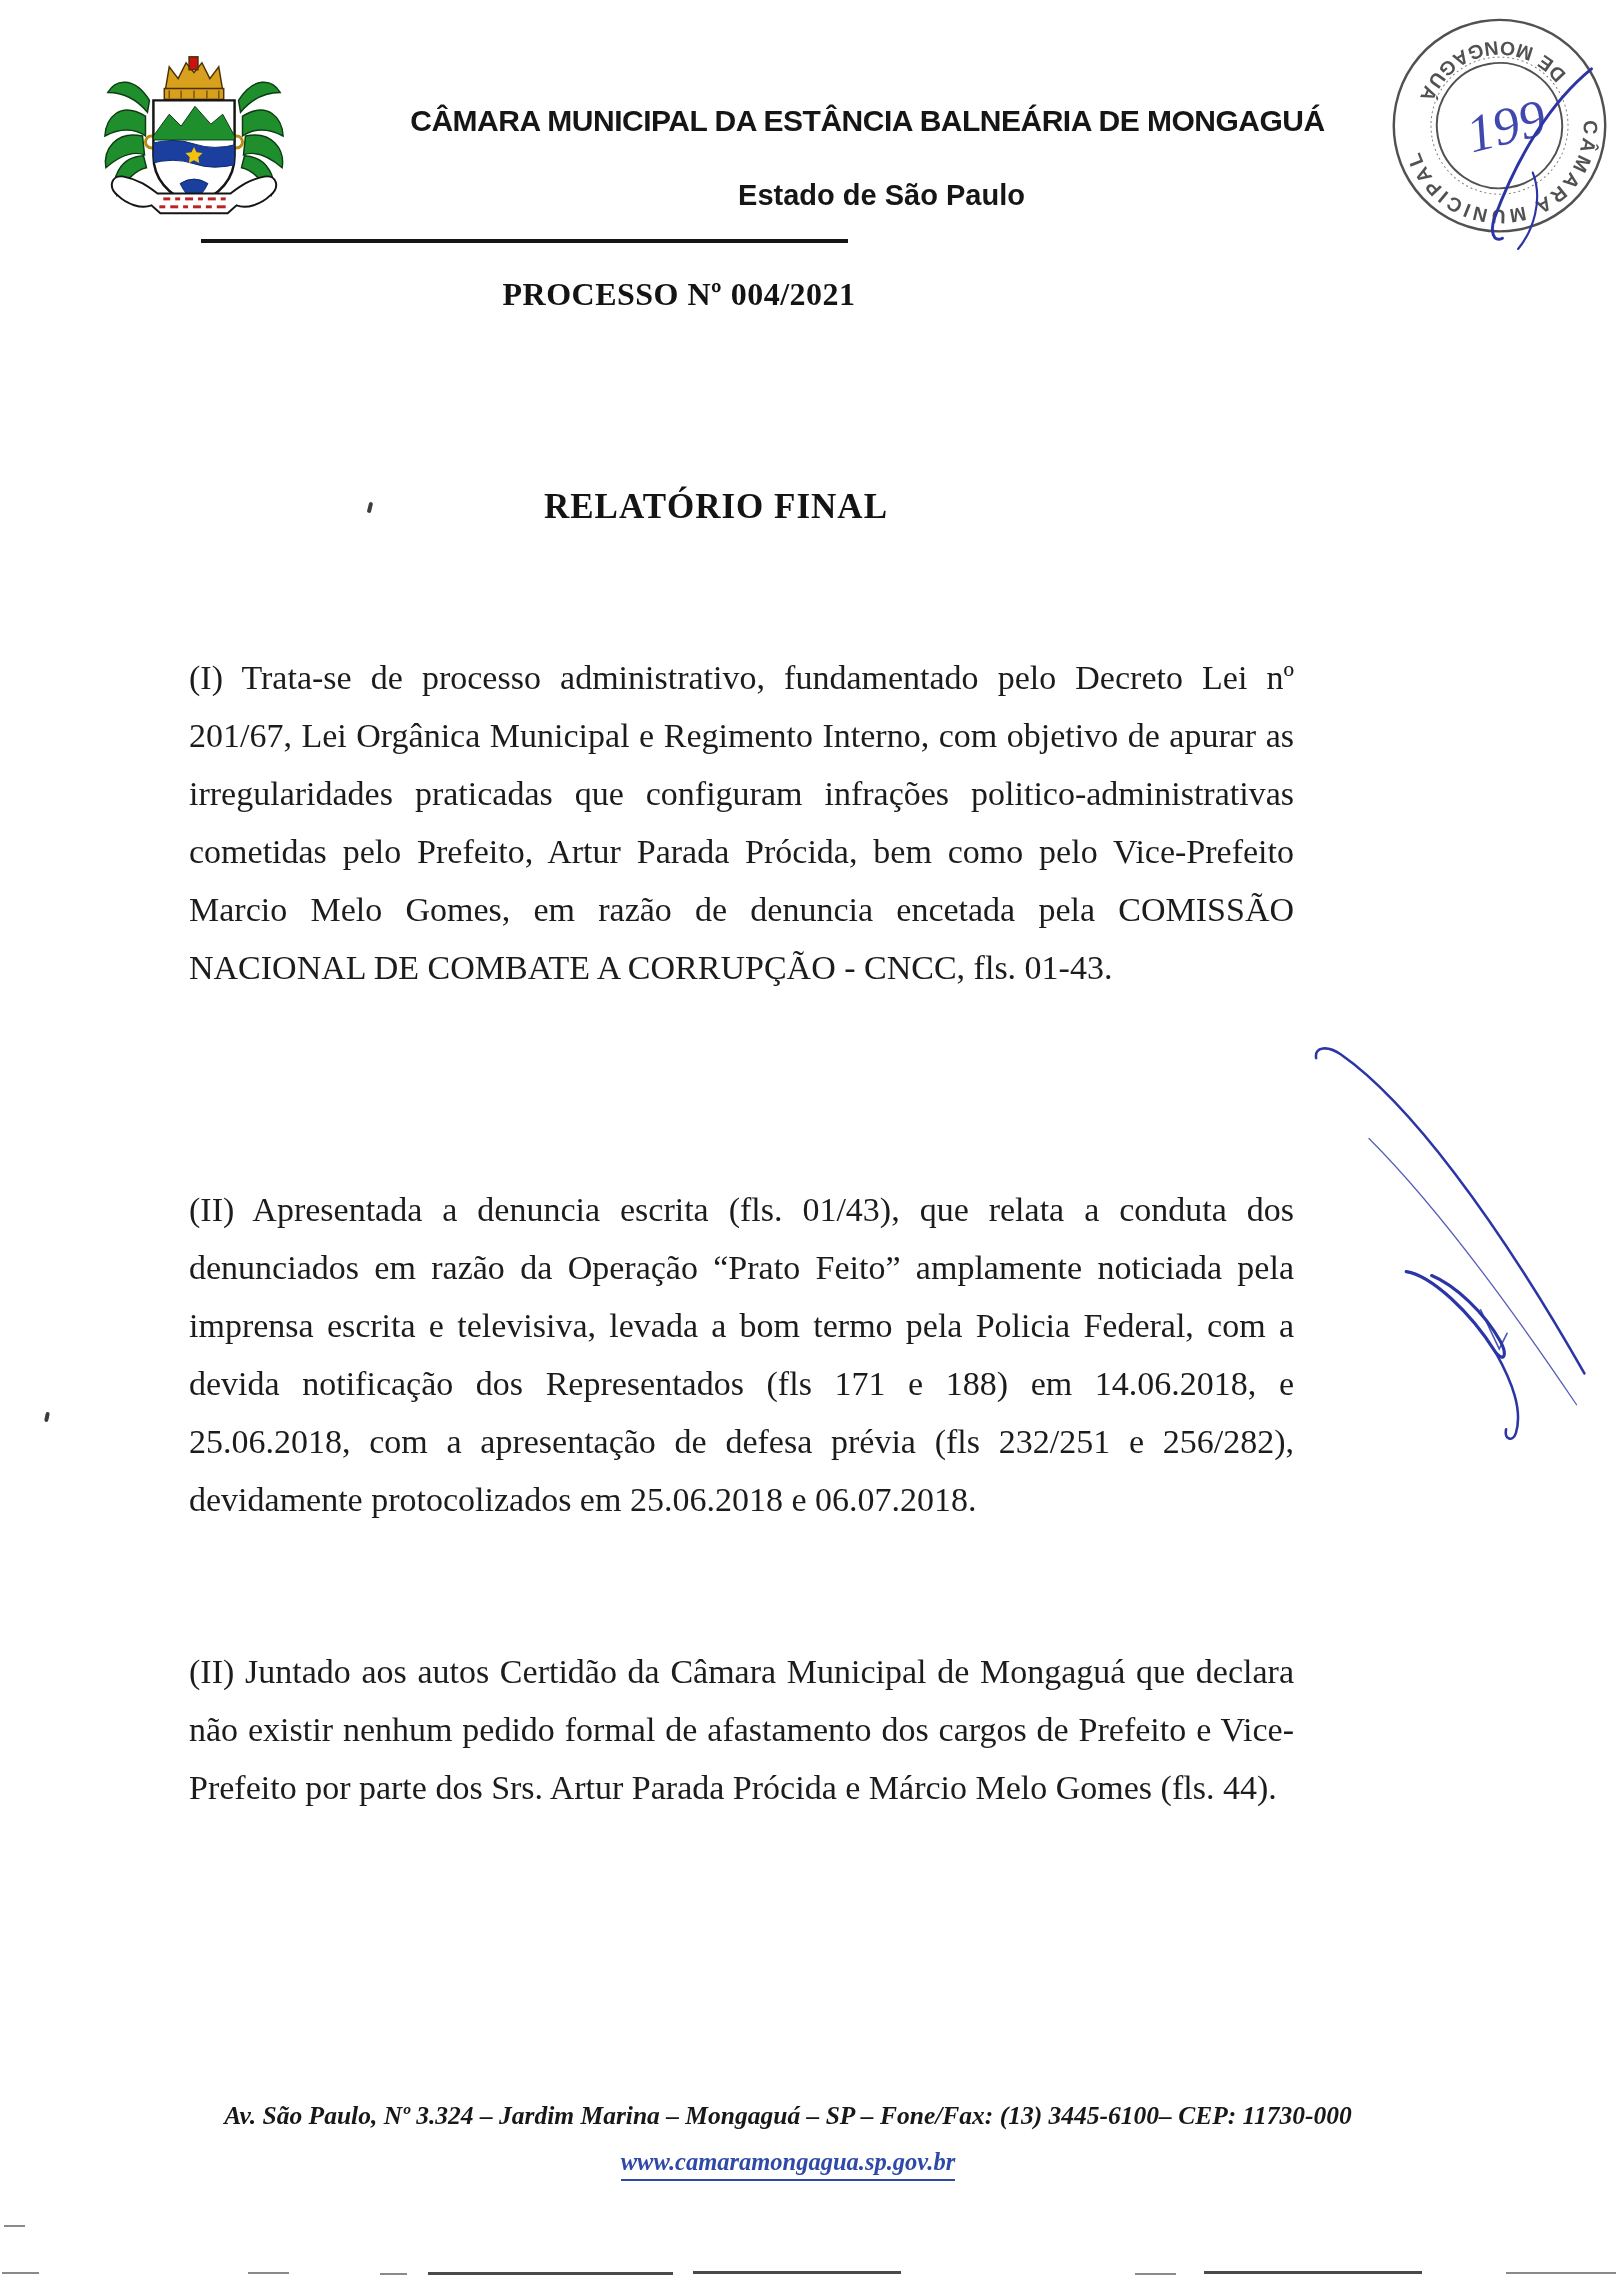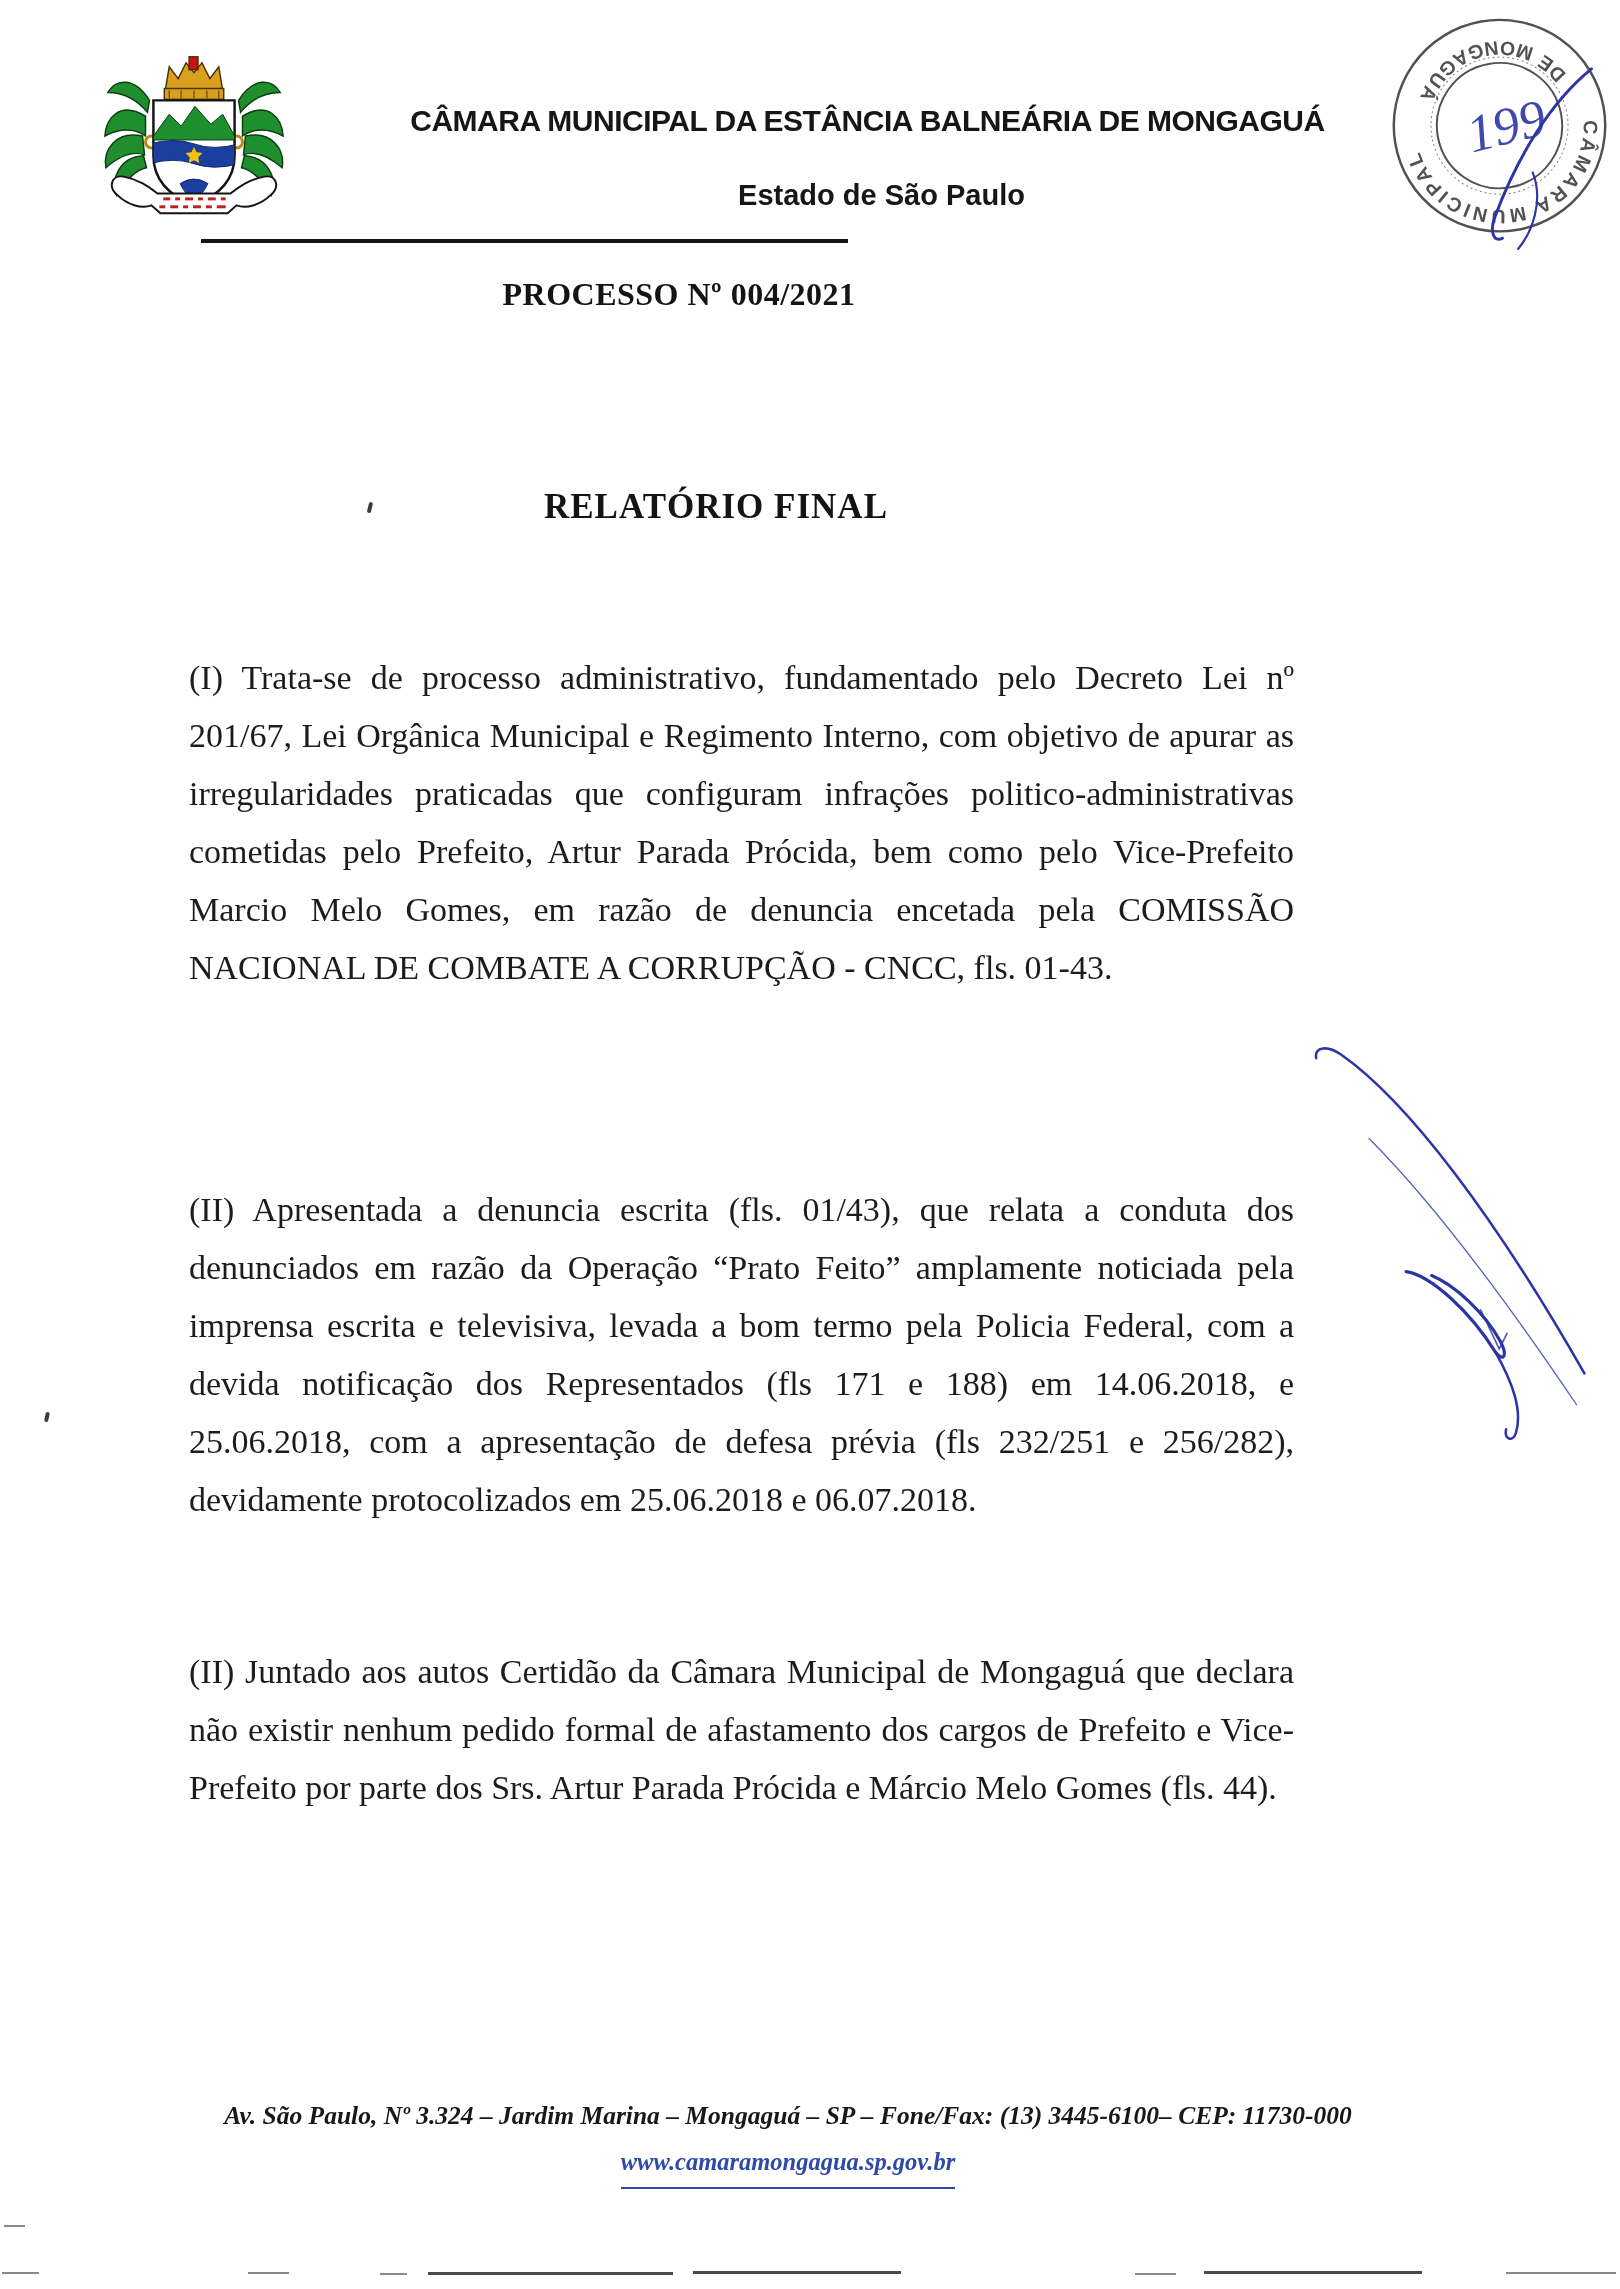--- a/index.html
+++ b/index.html
@@ -56,21 +56,21 @@
     font-size:25.5px;color:#181818;
   }
   .footer-site-row{
     position:absolute;left:23.5px;top:2148px;width:1529px;
     text-align:center;
   }
   .footer-site{
     font-weight:bold;font-style:italic;font-size:24.5px;
     color:#2e49a8;text-decoration:none;
     border-bottom:2px solid #2e49a8;
-    padding-bottom:12px;
+    padding-bottom:4px;
   }
   
   .stray{position:absolute;background:#3c3c3c;border-radius:2px;}
   .frag{position:absolute;height:2.9px;background:#4a4a4a;}
   .frag.light{height:2px;background:#8a8a8a;}
   svg .ring-text{
     font-family:"Liberation Sans", sans-serif;
     font-weight:bold;font-size:20px;letter-spacing:3px;
     fill:#3a3a3a;
   }

